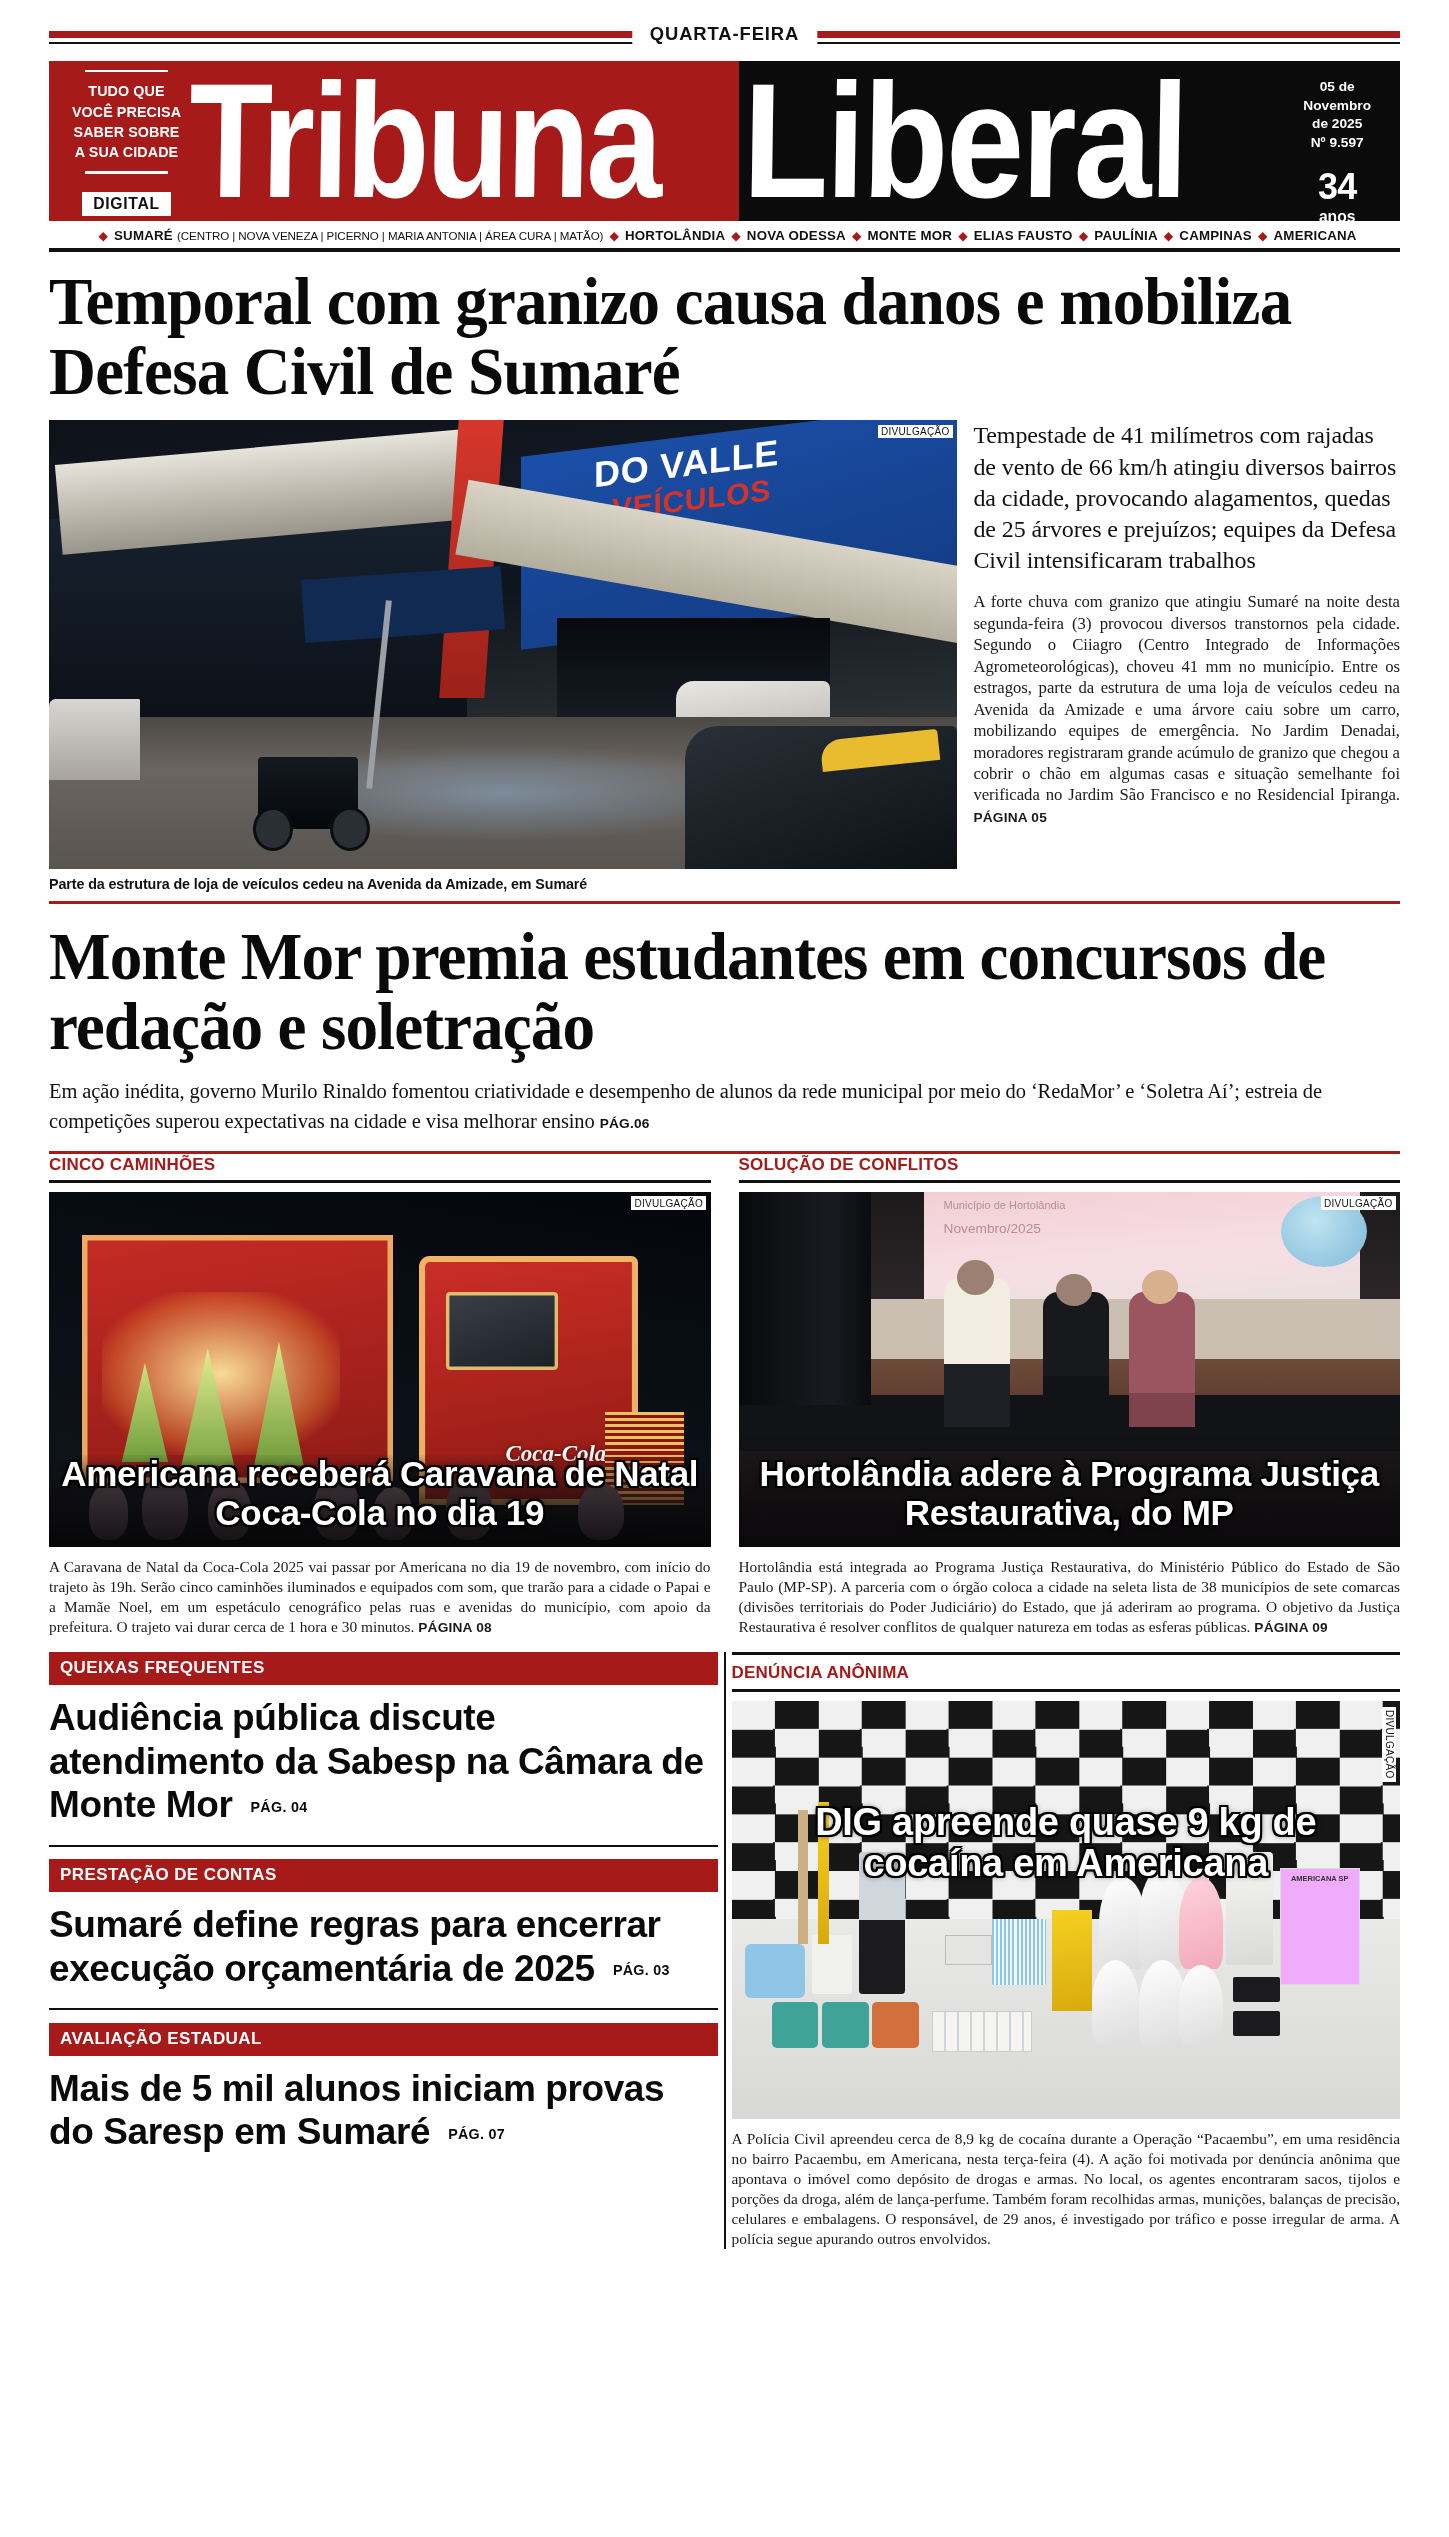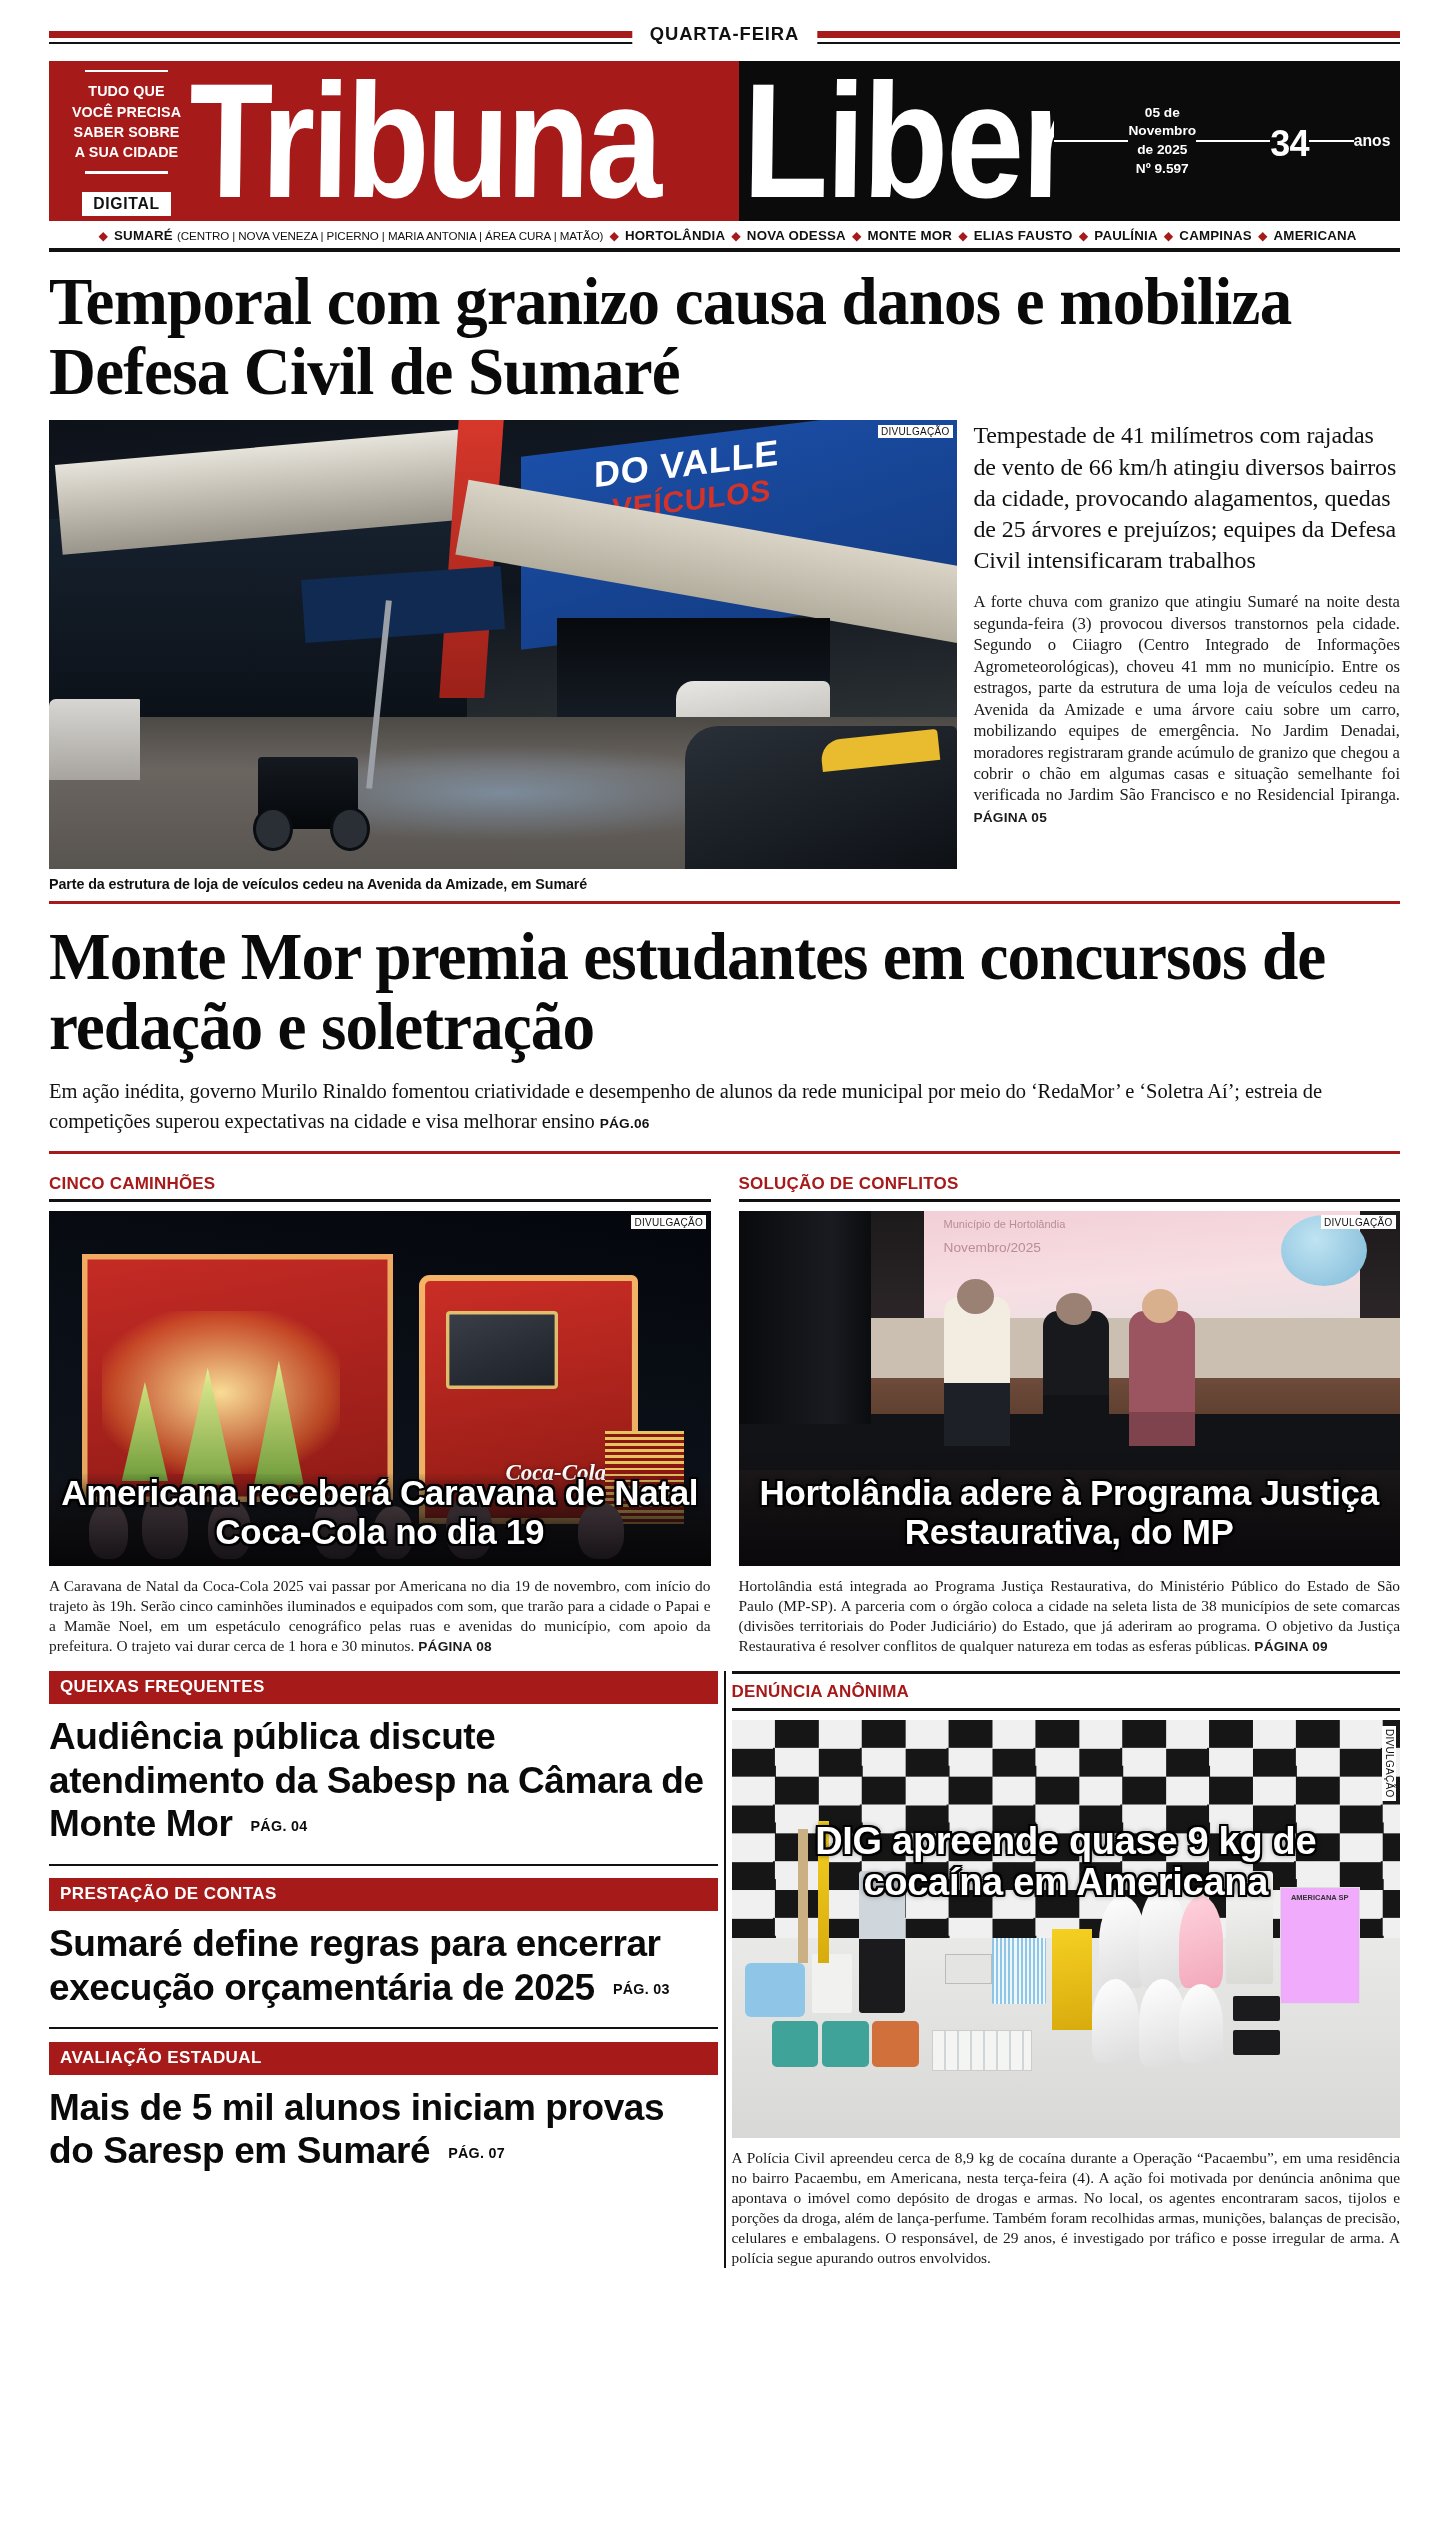--- a/index.html
+++ b/index.html
@@ -145,22 +145,21 @@
     line-height: 0.78;
     letter-spacing: -2.7px;
     transform: scaleX(0.86) skewX(-1deg);
     transform-origin: left center;
     margin-left: 4.1px;
     white-space: nowrap;
   }
   .np-date {
     flex: 0 0 116px;
     display: flex;
-    flex-direction: row;
-    justify-content: center;
+    flex-direction: column;
     align-items: center;
     color: #fff;
     padding: 6.8px 9.6px 6.8px 0;
   }
   .np-date .drule {
     width: 74px;
     height: 2px;
     background: #fff;
     margin: 3.4px 0;
   }
@@ -322,21 +321,21 @@
     margin-top: 16.4px;
     letter-spacing: -0.1px;
   }
 
   .rule-red-thin { height: 2.7px; background: #A71A1A; margin-top: 13.7px; }
   .rule-black-thin { height: 2.7px; background: #111; }
 
   
   .mid-row {
     display: flex;
-    margin-top: 20px;
+    margin-top: 1px;
     gap: 28px;
     align-items: flex-end;
   }
   .mid-col { flex: 1 1 0; min-width: 0; }
   .kicker {
     font-family: "Liberation Sans Narrow", "Liberation Sans", sans-serif;
     font-weight: bold;
     color: #A71A1A;
     font-size: 17px;
     letter-spacing: 0.2px;

